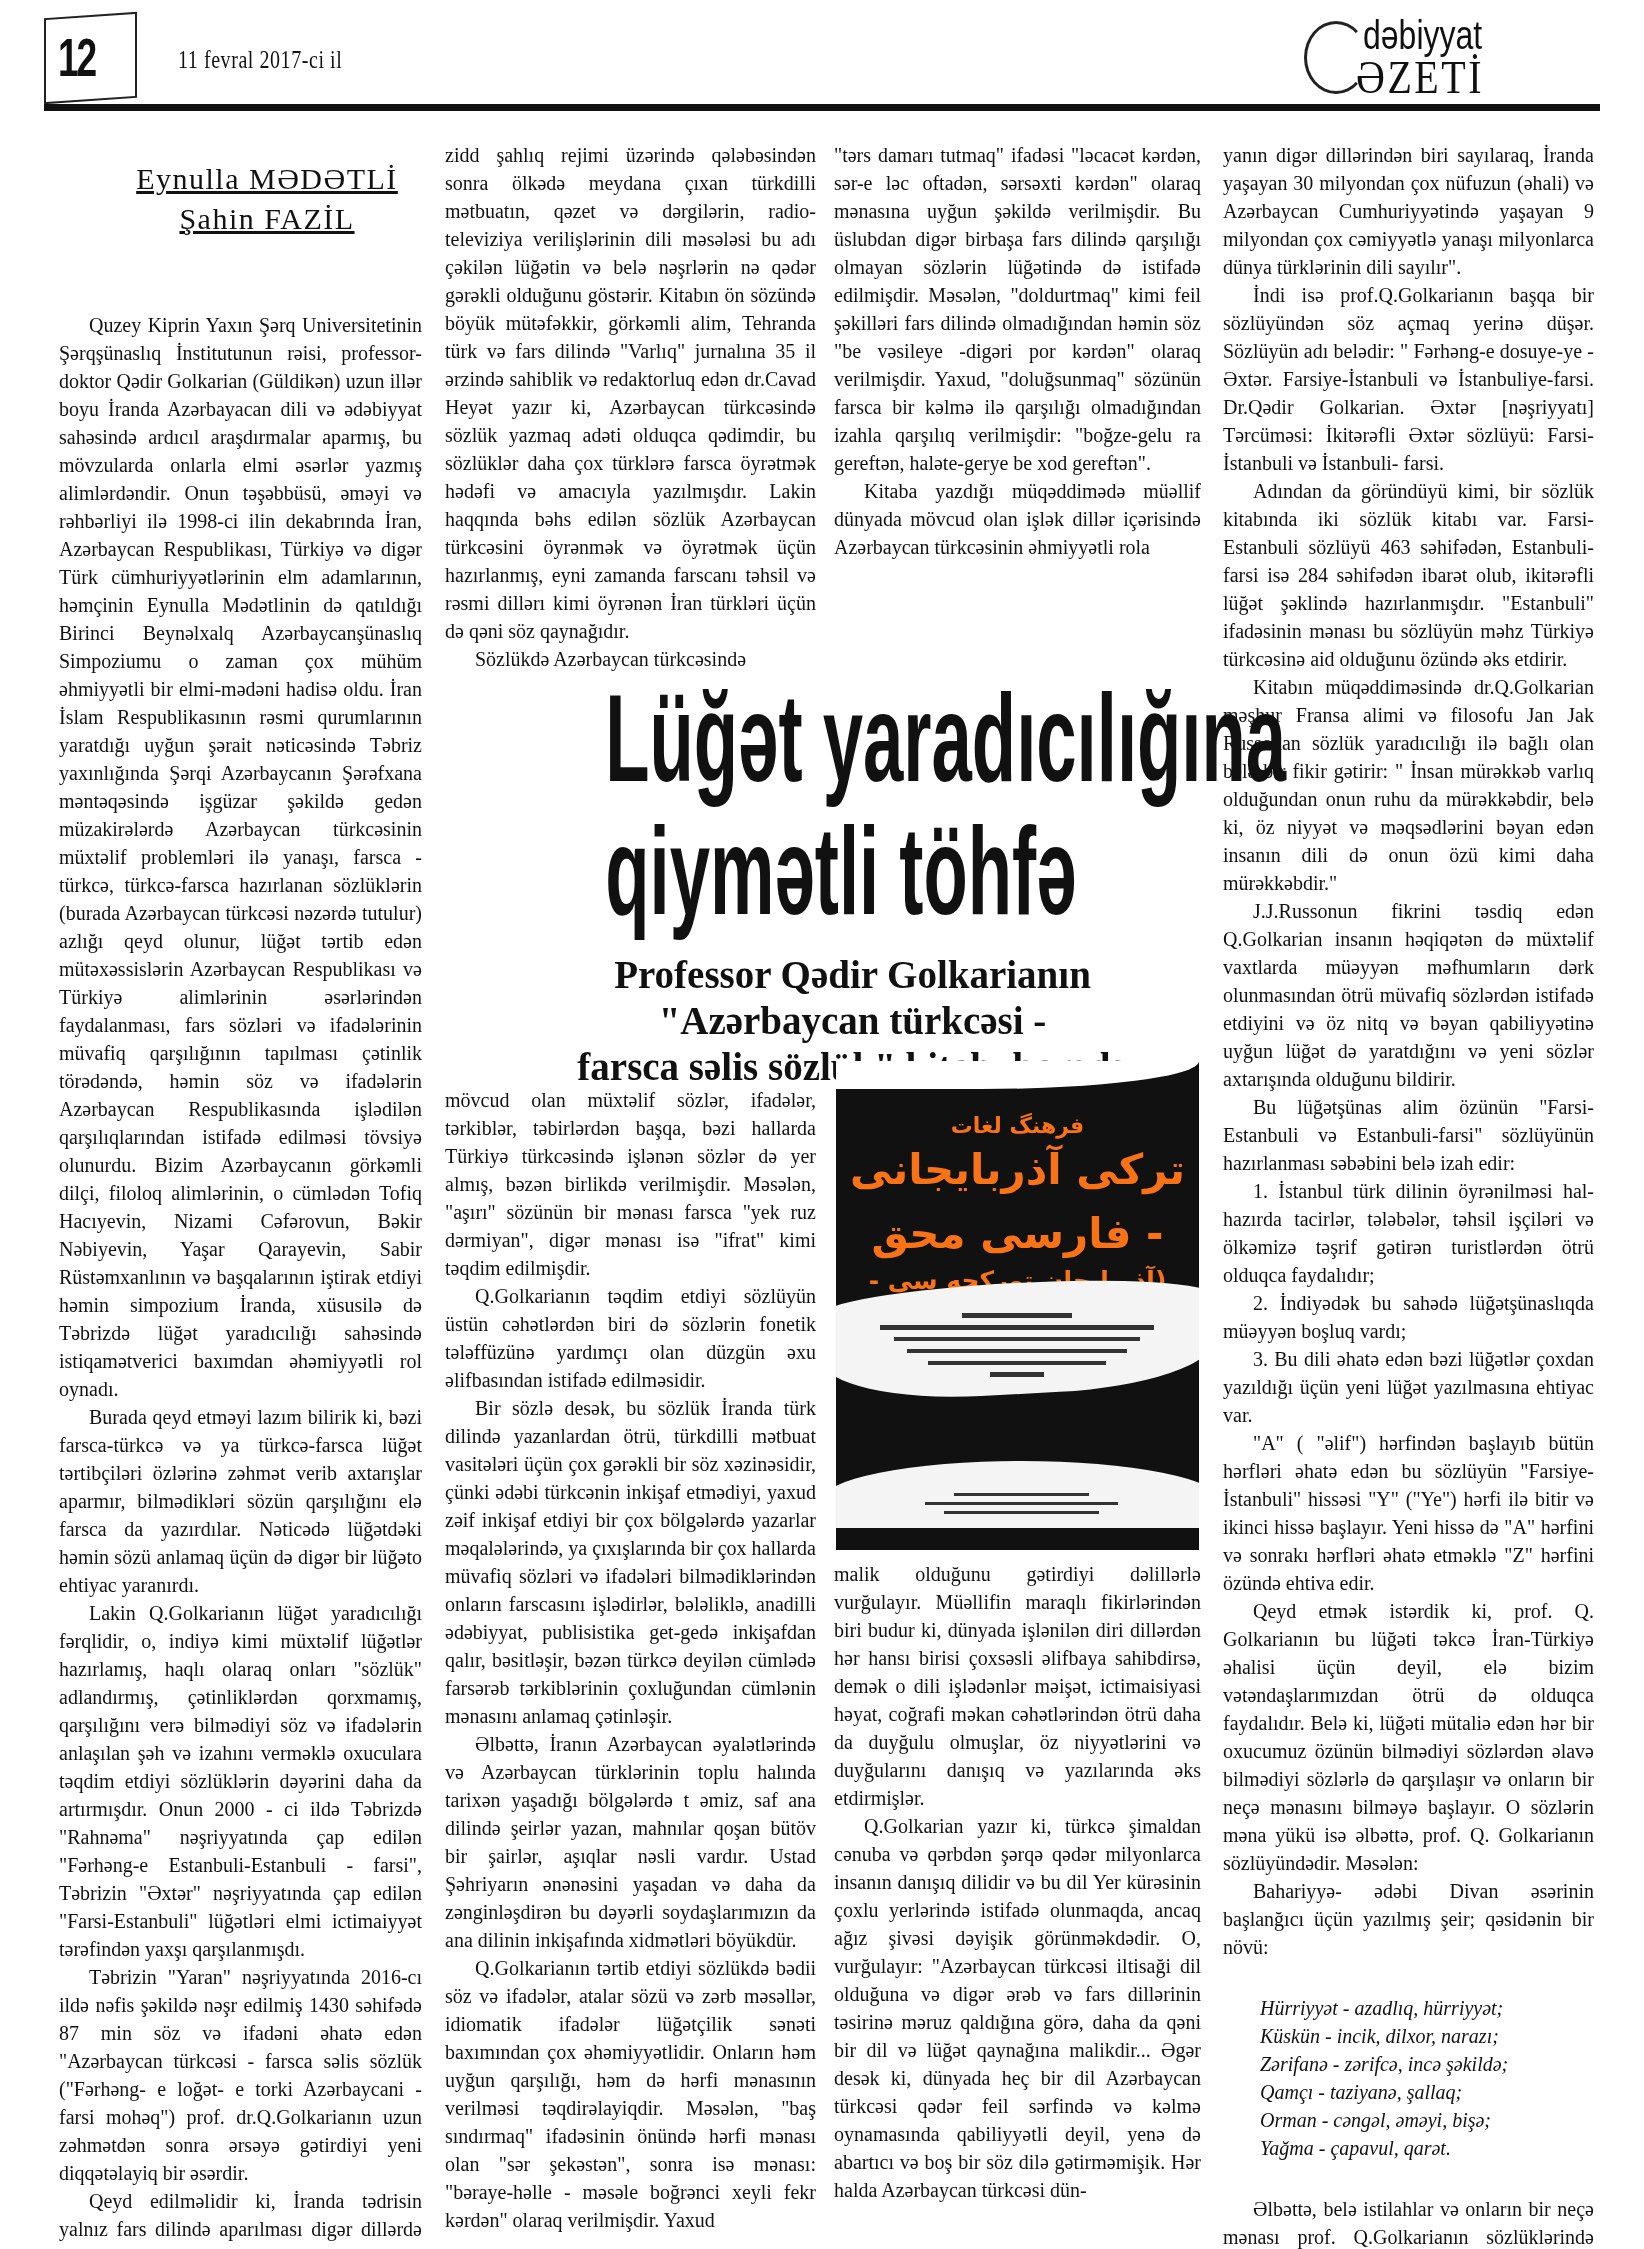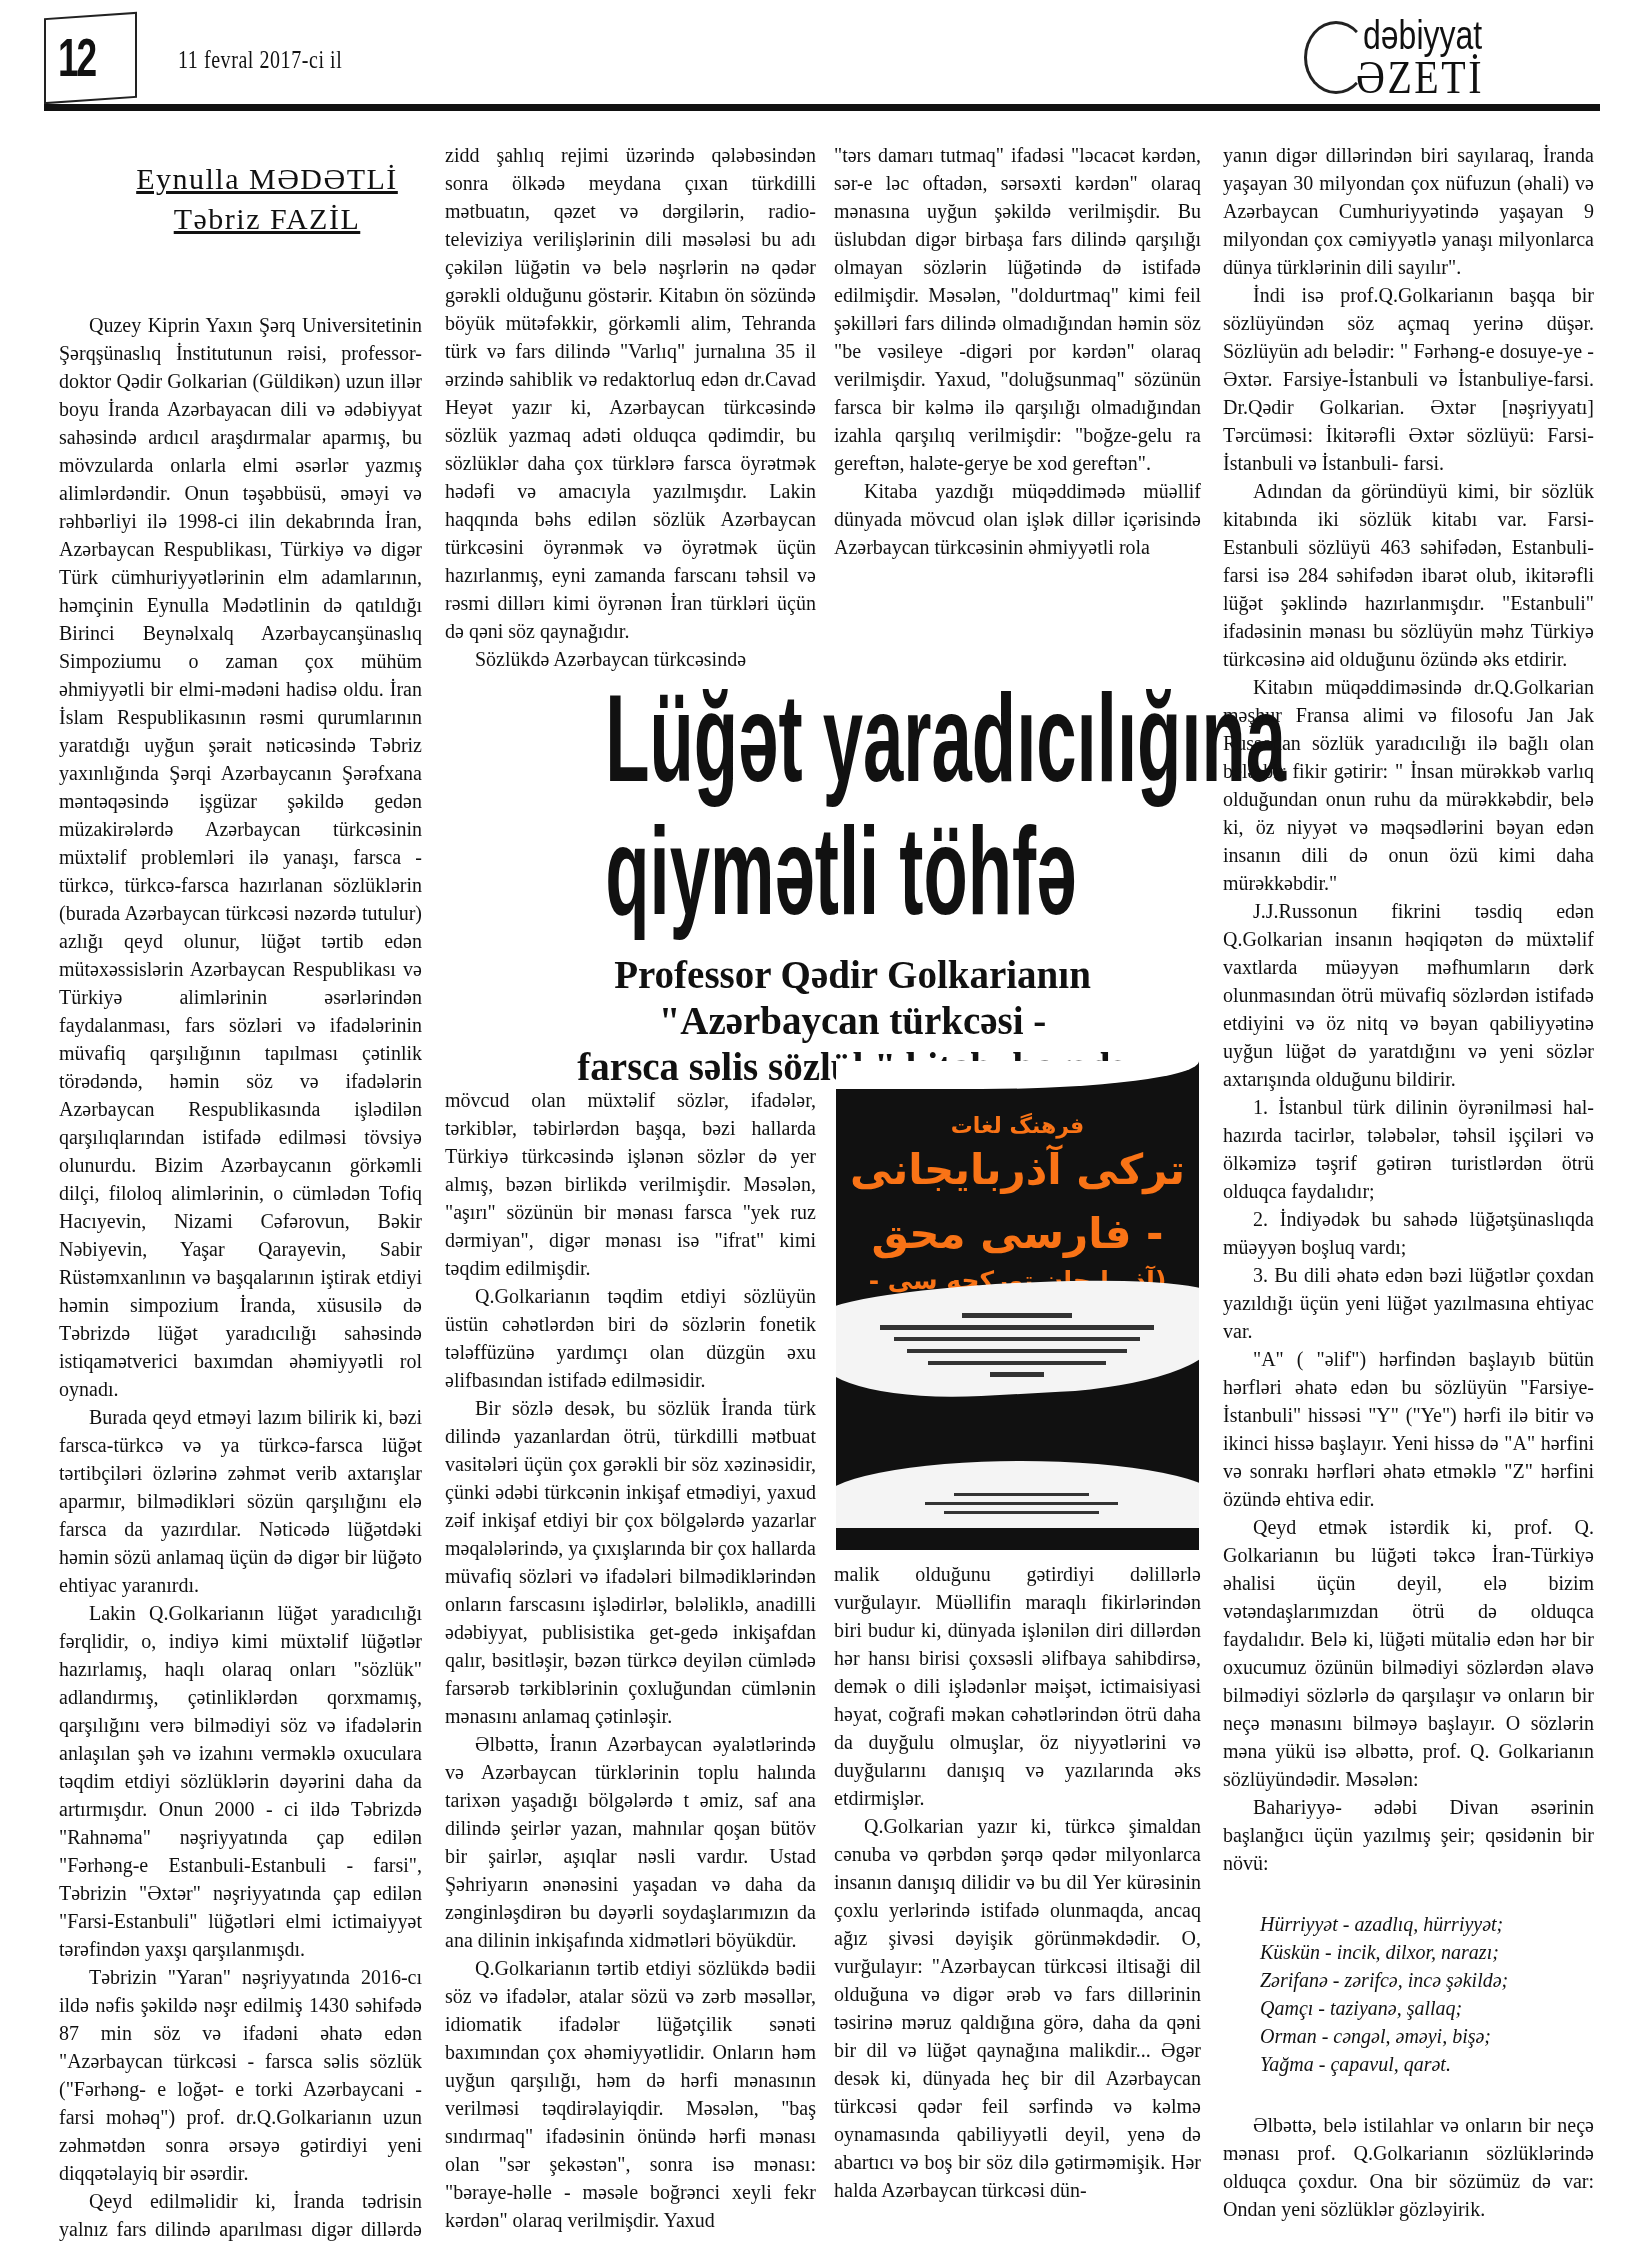--- a/index.html
+++ b/index.html
@@ -56,21 +56,21 @@
   <div class="logo">
     <div class="logo-mark"></div>
     <div class="logo-top">dəbiyyat</div>
     <div class="logo-bottom">ƏZETİ</div>
   </div>
   <div class="rule"></div>
 </div>
 
 <div class="byline">
   <div>Eynulla MƏDƏTLİ</div>
-  <div>Təbriz FAZİL</div>
+  <div>Şahin FAZİL</div>
 </div>
 
 <div class="col col1">
   <p>Quzey Kiprin Yaxın Şərq Universitetinin Şərqşünaslıq İnstitutunun rəisi, professor-doktor Qədir Golkarian (Güldikən) uzun illər boyu İranda Azərbayacan dili və ədəbiyyat sahəsində ardıcıl araşdırmalar aparmış, bu mövzularda onlarla elmi əsərlər yazmış alimlərdəndir. Onun təşəbbüsü, əməyi və rəhbərliyi ilə 1998-ci ilin dekabrında İran, Azərbaycan Respublikası, Türkiyə və digər Türk cümhuriyyətlərinin elm adamlarının, həmçinin Eynulla Mədətlinin də qatıldığı Birinci Beynəlxalq Azərbaycanşünaslıq Simpoziumu o zaman çox mühüm əhmiyyətli bir elmi-mədəni hadisə oldu. İran İslam Respublikasının rəsmi qurumlarının yaratdığı uyğun şərait nəticəsində Təbriz yaxınlığında Şərqi Azərbaycanın Şərəfxana məntəqəsində işgüzar şəkildə gedən müzakirələrdə Azərbaycan türkcəsinin müxtəlif problemləri ilə yanaşı, farsca - türkcə, türkcə-farsca hazırlanan sözlüklərin (burada Azərbaycan türkcəsi nəzərdə tutulur) azlığı qeyd olunur, lüğət tərtib edən mütəxəssislərin Azərbaycan Respublikası və Türkiyə alimlərinin əsərlərindən faydalanması, fars sözləri və ifadələrinin müvafiq qarşılığının tapılması çətinlik törədəndə, həmin söz və ifadələrin Azərbaycan Respublikasında işlədilən qarşılıqlarından istifadə edilməsi tövsiyə olunurdu. Bizim Azərbaycanın görkəmli dilçi, filoloq alimlərinin, o cümlədən Tofiq Hacıyevin, Nizami Cəfərovun, Bəkir Nəbiyevin, Yaşar Qarayevin, Sabir Rüstəmxanlının və başqalarının iştirak etdiyi həmin simpozium İranda, xüsusilə də Təbrizdə lüğət yaradıcılığı sahəsində istiqamətverici baxımdan əhəmiyyətli rol oynadı.</p>
   <p>Burada qeyd etməyi lazım bilirik ki, bəzi farsca-türkcə və ya türkcə-farsca lüğət tərtibçiləri özlərinə zəhmət verib axtarışlar aparmır, bilmədikləri sözün qarşılığını elə farsca da yazırdılar. Nəticədə lüğətdəki həmin sözü anlamaq üçün də digər bir lüğəto ehtiyac yaranırdı.</p>
   <p>Lakin Q.Golkarianın lüğət yaradıcılığı fərqlidir, o, indiyə kimi müxtəlif lüğətlər hazırlamış, haqlı olaraq onları "sözlük" adlandırmış, çətinliklərdən qorxmamış, qarşılığını verə bilmədiyi söz və ifadələrin anlaşılan şəh və izahını verməklə oxuculara təqdim etdiyi sözlüklərin dəyərini daha da artırmışdır. Onun 2000 - ci ildə Təbrizdə "Rahnəma" nəşriyyatında çap edilən "Fərhəng-e Estanbuli-Estanbuli - farsi", Təbrizin "Əxtər" nəşriyyatında çap edilən "Farsi-Estanbuli" lüğətləri elmi ictimaiyyət tərəfindən yaxşı qarşılanmışdı.</p>
   <p>Təbrizin "Yaran" nəşriyyatında 2016-cı ildə nəfis şəkildə nəşr edilmiş 1430 səhifədə 87 min söz və ifadəni əhatə edən "Azərbaycan türkcəsi - farsca səlis sözlük ("Fərhəng- e loğət- e torki Azərbaycani - farsi mohəq") prof. dr.Q.Golkarianın uzun zəhmətdən sonra ərsəyə gətirdiyi yeni diqqətəlayiq bir əsərdir.</p>
   <p>Qeyd edilməlidir ki, İranda tədrisin yalnız fars dilində aparılması digər dillərdə müxtəlif sözlüklərin hazırlanmasını zəruri edir, həm də yalnız türklərin fars dilini öyrənməsi deyil, farsların və digər farsdillilərin də türkcəni öyrənməsi tələbatı yaranır. Xüsusilə, İran İslam inqilabının xalqa</p>
 </div>
 
@@ -131,20 +131,21 @@
   <p style="text-indent:0">malik olduğunu gətirdiyi dəlillərlə vurğulayır. Müəllifin maraqlı fikirlərindən biri budur ki, dünyada işlənilən diri dillərdən hər hansı birisi çoxsəsli əlifbaya sahibdirsə, demək o dili işlədənlər məişət, ictimaisiyasi həyat, coğrafi məkan cəhətlərindən ötrü daha da duyğulu olmuşlar, öz niyyətlərini və duyğularını danışıq və yazılarında əks etdirmişlər.</p>
   <p>Q.Golkarian yazır ki, türkcə şimaldan cənuba və qərbdən şərqə qədər milyonlarca insanın danışıq dilidir və bu dil Yer kürəsinin çoxlu yerlərində istifadə olunmaqda, ancaq ağız şivəsi dəyişik görünməkdədir. O, vurğulayır: "Azərbaycan türkcəsi iltisaği dil olduğuna və digər ərəb və fars dillərinin təsirinə məruz qaldığına görə, daha da qəni bir dil və lüğət qaynağına malikdir... Əgər desək ki, dünyada heç bir dil Azərbaycan türkcəsi qədər feil sərfində və kəlmə oynamasında qabiliyyətli deyil, yenə də abartıcı və boş bir söz dilə gətirməmişik. Hər halda Azərbaycan türkcəsi dün-</p>
 </div>
 
 <div class="col col4">
   <p style="text-indent:0">yanın digər dillərindən biri sayılaraq, İranda yaşayan 30 milyondan çox nüfuzun (əhali) və Azərbaycan Cumhuriyyətində yaşayan 9 milyondan çox cəmiyyətlə yanaşı milyonlarca dünya türklərinin dili sayılır".</p>
   <p>İndi isə prof.Q.Golkarianın başqa bir sözlüyündən söz açmaq yerinə düşər. Sözlüyün adı belədir: " Fərhəng-e dosuye-ye - Əxtər. Farsiye-İstanbuli və İstanbuliye-farsi. Dr.Qədir Golkarian. Əxtər [nəşriyyatı] Tərcüməsi: İkitərəfli Əxtər sözlüyü: Farsi-İstanbuli və İstanbuli- farsi.</p>
   <p>Adından da göründüyü kimi, bir sözlük kitabında iki sözlük kitabı var. Farsi- Estanbuli sözlüyü 463 səhifədən, Estanbuli- farsi isə 284 səhifədən ibarət olub, ikitərəfli lüğət şəklində hazırlanmışdır. "Estanbuli" ifadəsinin mənası bu sözlüyün məhz Türkiyə türkcəsinə aid olduğunu özündə əks etdirir.</p>
   <p>Kitabın müqəddiməsində dr.Q.Golkarian məşhur Fransa alimi və filosofu Jan Jak Russodan sözlük yaradıcılığı ilə bağlı olan belə bir fikir gətirir: " İnsan mürəkkəb varlıq olduğundan onun ruhu da mürəkkəbdir, belə ki, öz niyyət və məqsədlərini bəyan edən insanın dili də onun özü kimi daha mürəkkəbdir."</p>
   <p>J.J.Russonun fikrini təsdiq edən Q.Golkarian insanın həqiqətən də müxtəlif vaxtlarda müəyyən məfhumların dərk olunmasından ötrü müvafiq sözlərdən istifadə etdiyini və öz nitq və bəyan qabiliyyətinə uyğun lüğət də yaratdığını və yeni sözlər axtarışında olduğunu bildirir.</p>
+  <p>Bu lüğətşünas alim özünün "Farsi-Estanbuli və Estanbuli-farsi" sözlüyünün hazırlanması səbəbini belə izah edir:</p>
   <div class="list">
     <p>1. İstanbul türk dilinin öyrənilməsi hal-hazırda tacirlər, tələbələr, təhsil işçiləri və ölkəmizə təşrif gətirən turistlərdən ötrü olduqca faydalıdır;</p>
     <p>2. İndiyədək bu sahədə lüğətşünaslıqda müəyyən boşluq vardı;</p>
     <p>3. Bu dili əhatə edən bəzi lüğətlər çoxdan yazıldığı üçün yeni lüğət yazılmasına ehtiyac var.</p>
   </div>
   <p>"A" ( "əlif") hərfindən başlayıb bütün hərfləri əhatə edən bu sözlüyün "Farsiye-İstanbuli" hissəsi "Y" ("Ye") hərfi ilə bitir və ikinci hissə başlayır. Yeni hissə də "A" hərfini və sonrakı hərfləri əhatə etməklə "Z" hərfini özündə ehtiva edir.</p>
   <p>Qeyd etmək istərdik ki, prof. Q. Golkarianın bu lüğəti təkcə İran-Türkiyə əhalisi üçün deyil, elə bizim vətəndaşlarımızdan ötrü də olduqca faydalıdır. Belə ki, lüğəti mütaliə edən hər bir oxucumuz özünün bilmədiyi sözlərdən əlavə bilmədiyi sözlərlə də qarşılaşır və onların bir neçə mənasını bilməyə başlayır. O sözlərin məna yükü isə əlbəttə, prof. Q. Golkarianın sözlüyündədir. Məsələn:</p>
   <p>Bahariyyə- ədəbi Divan əsərinin başlanğıcı üçün yazılmış şeir; qəsidənin bir növü:</p>
   <div class="poem" style="margin:33px 0;">
     <p>Hürriyyət - azadlıq, hürriyyət;</p>

